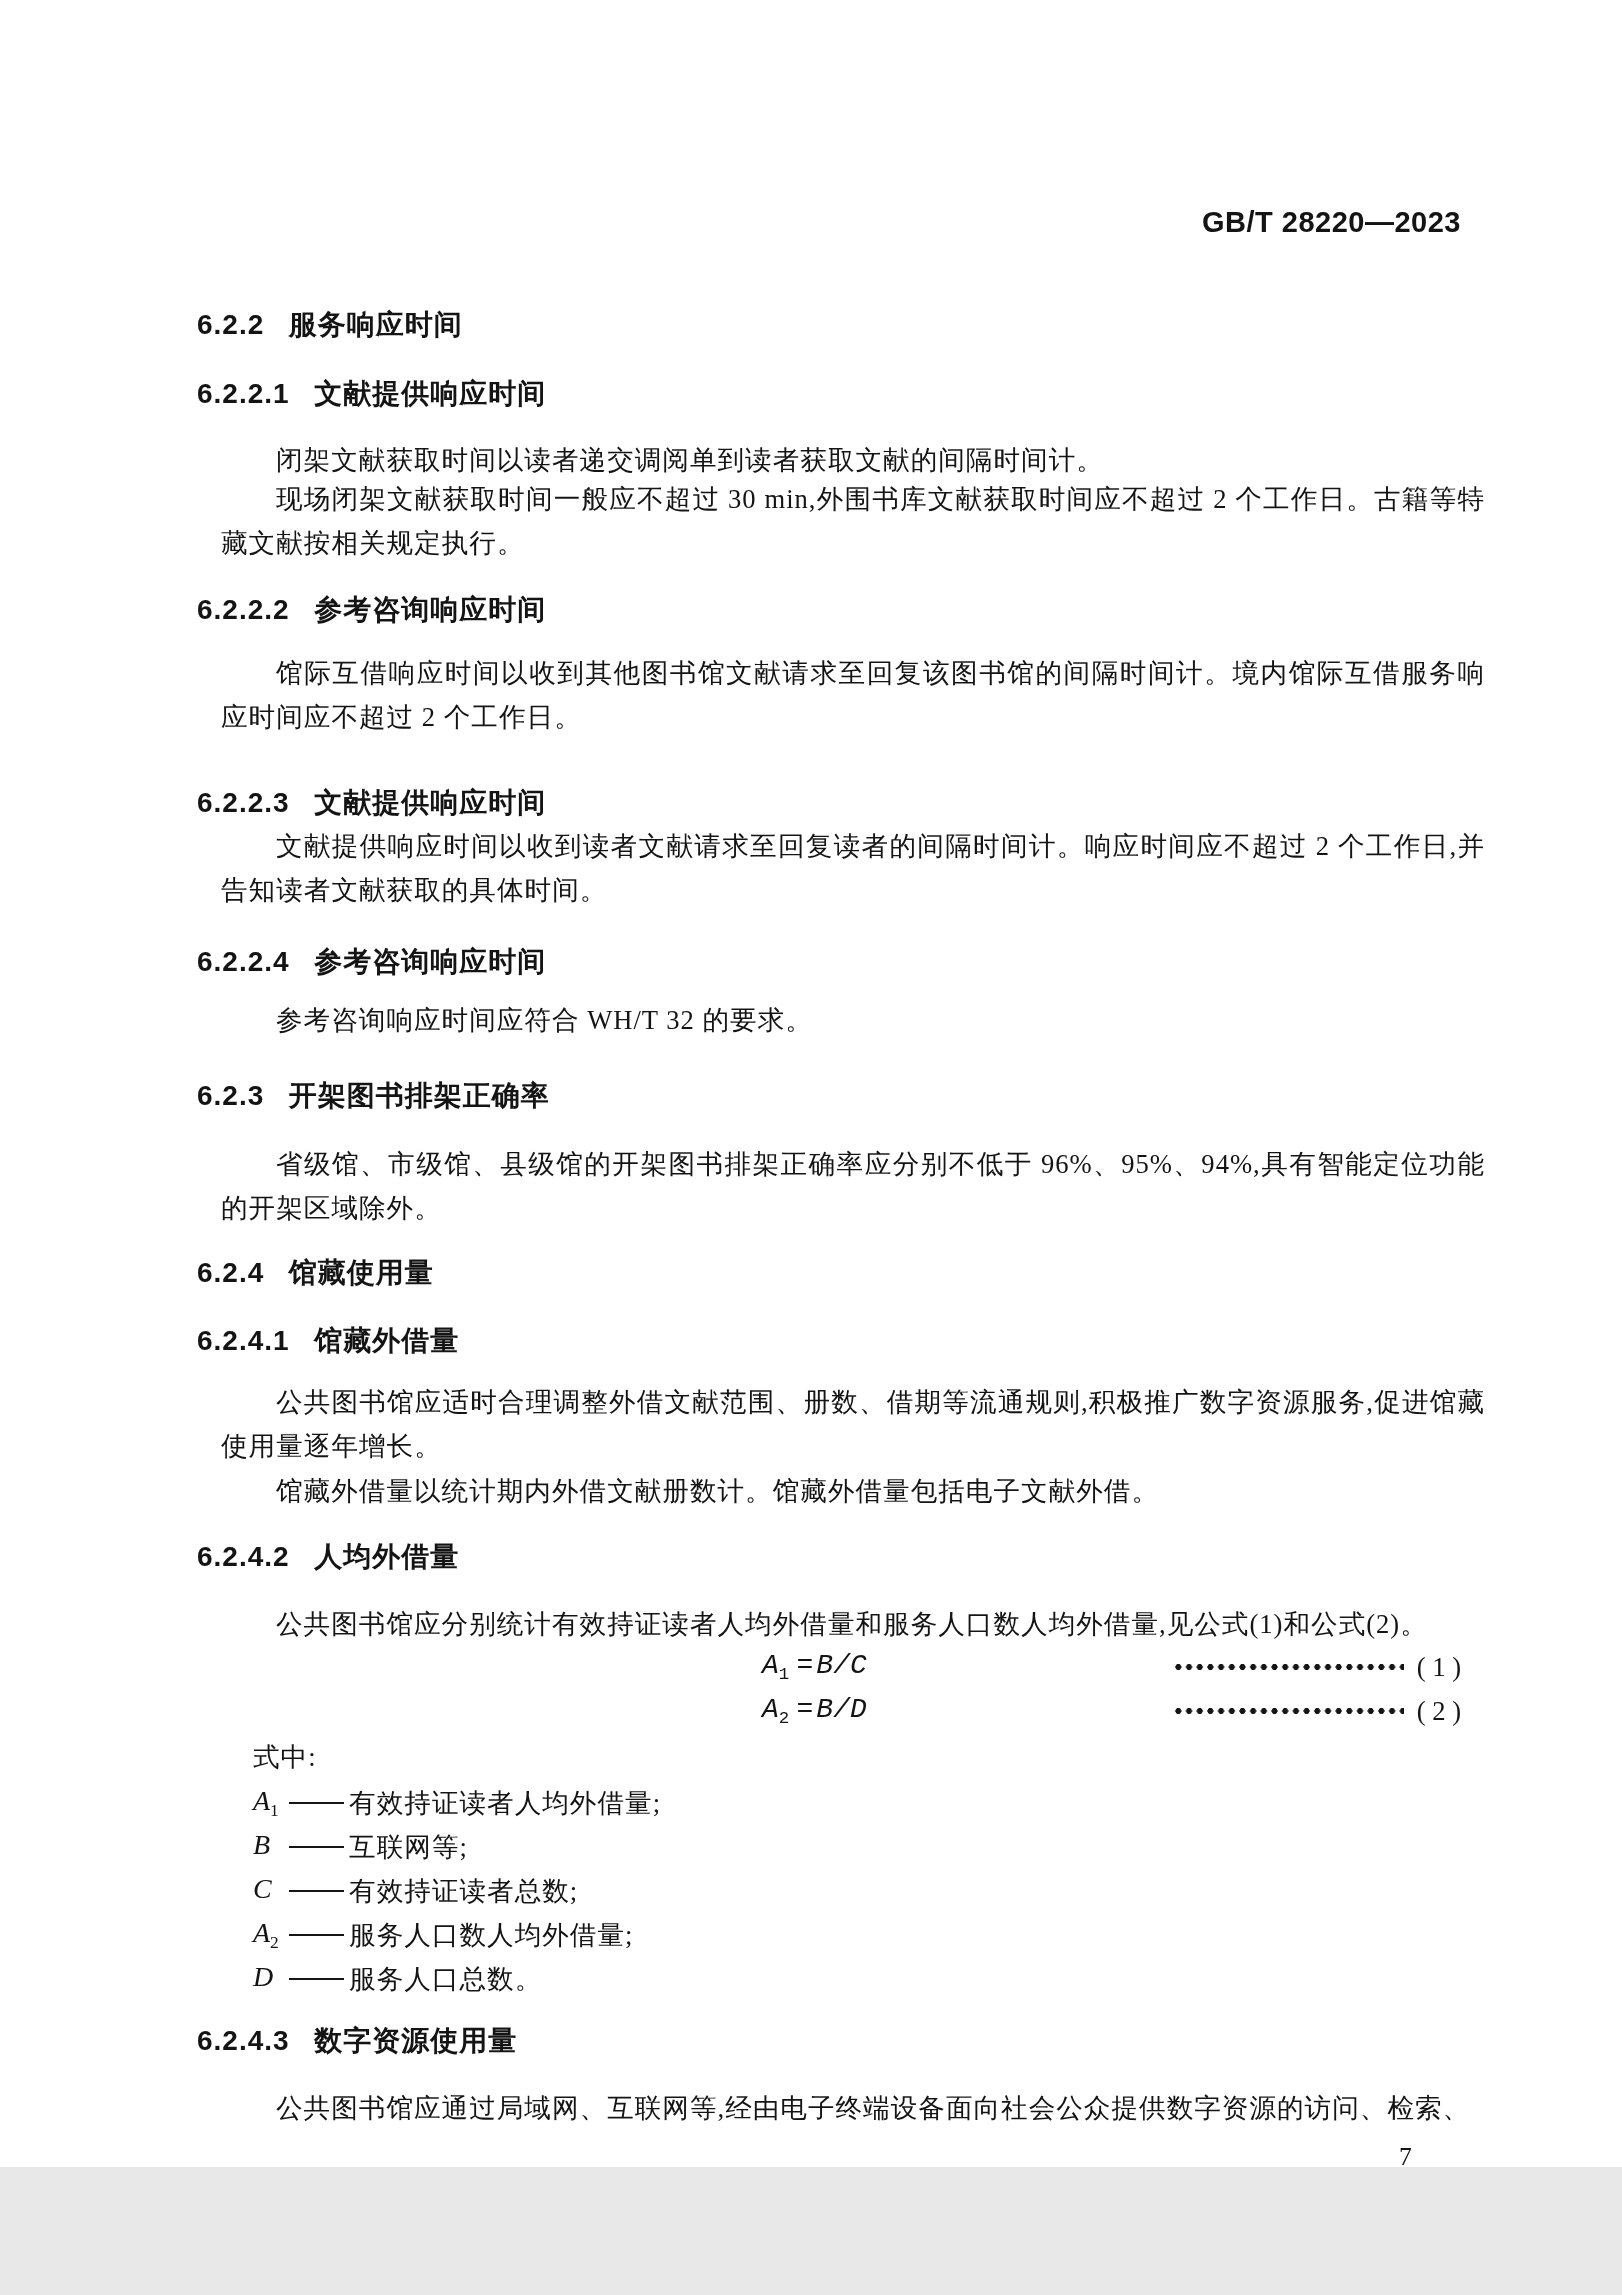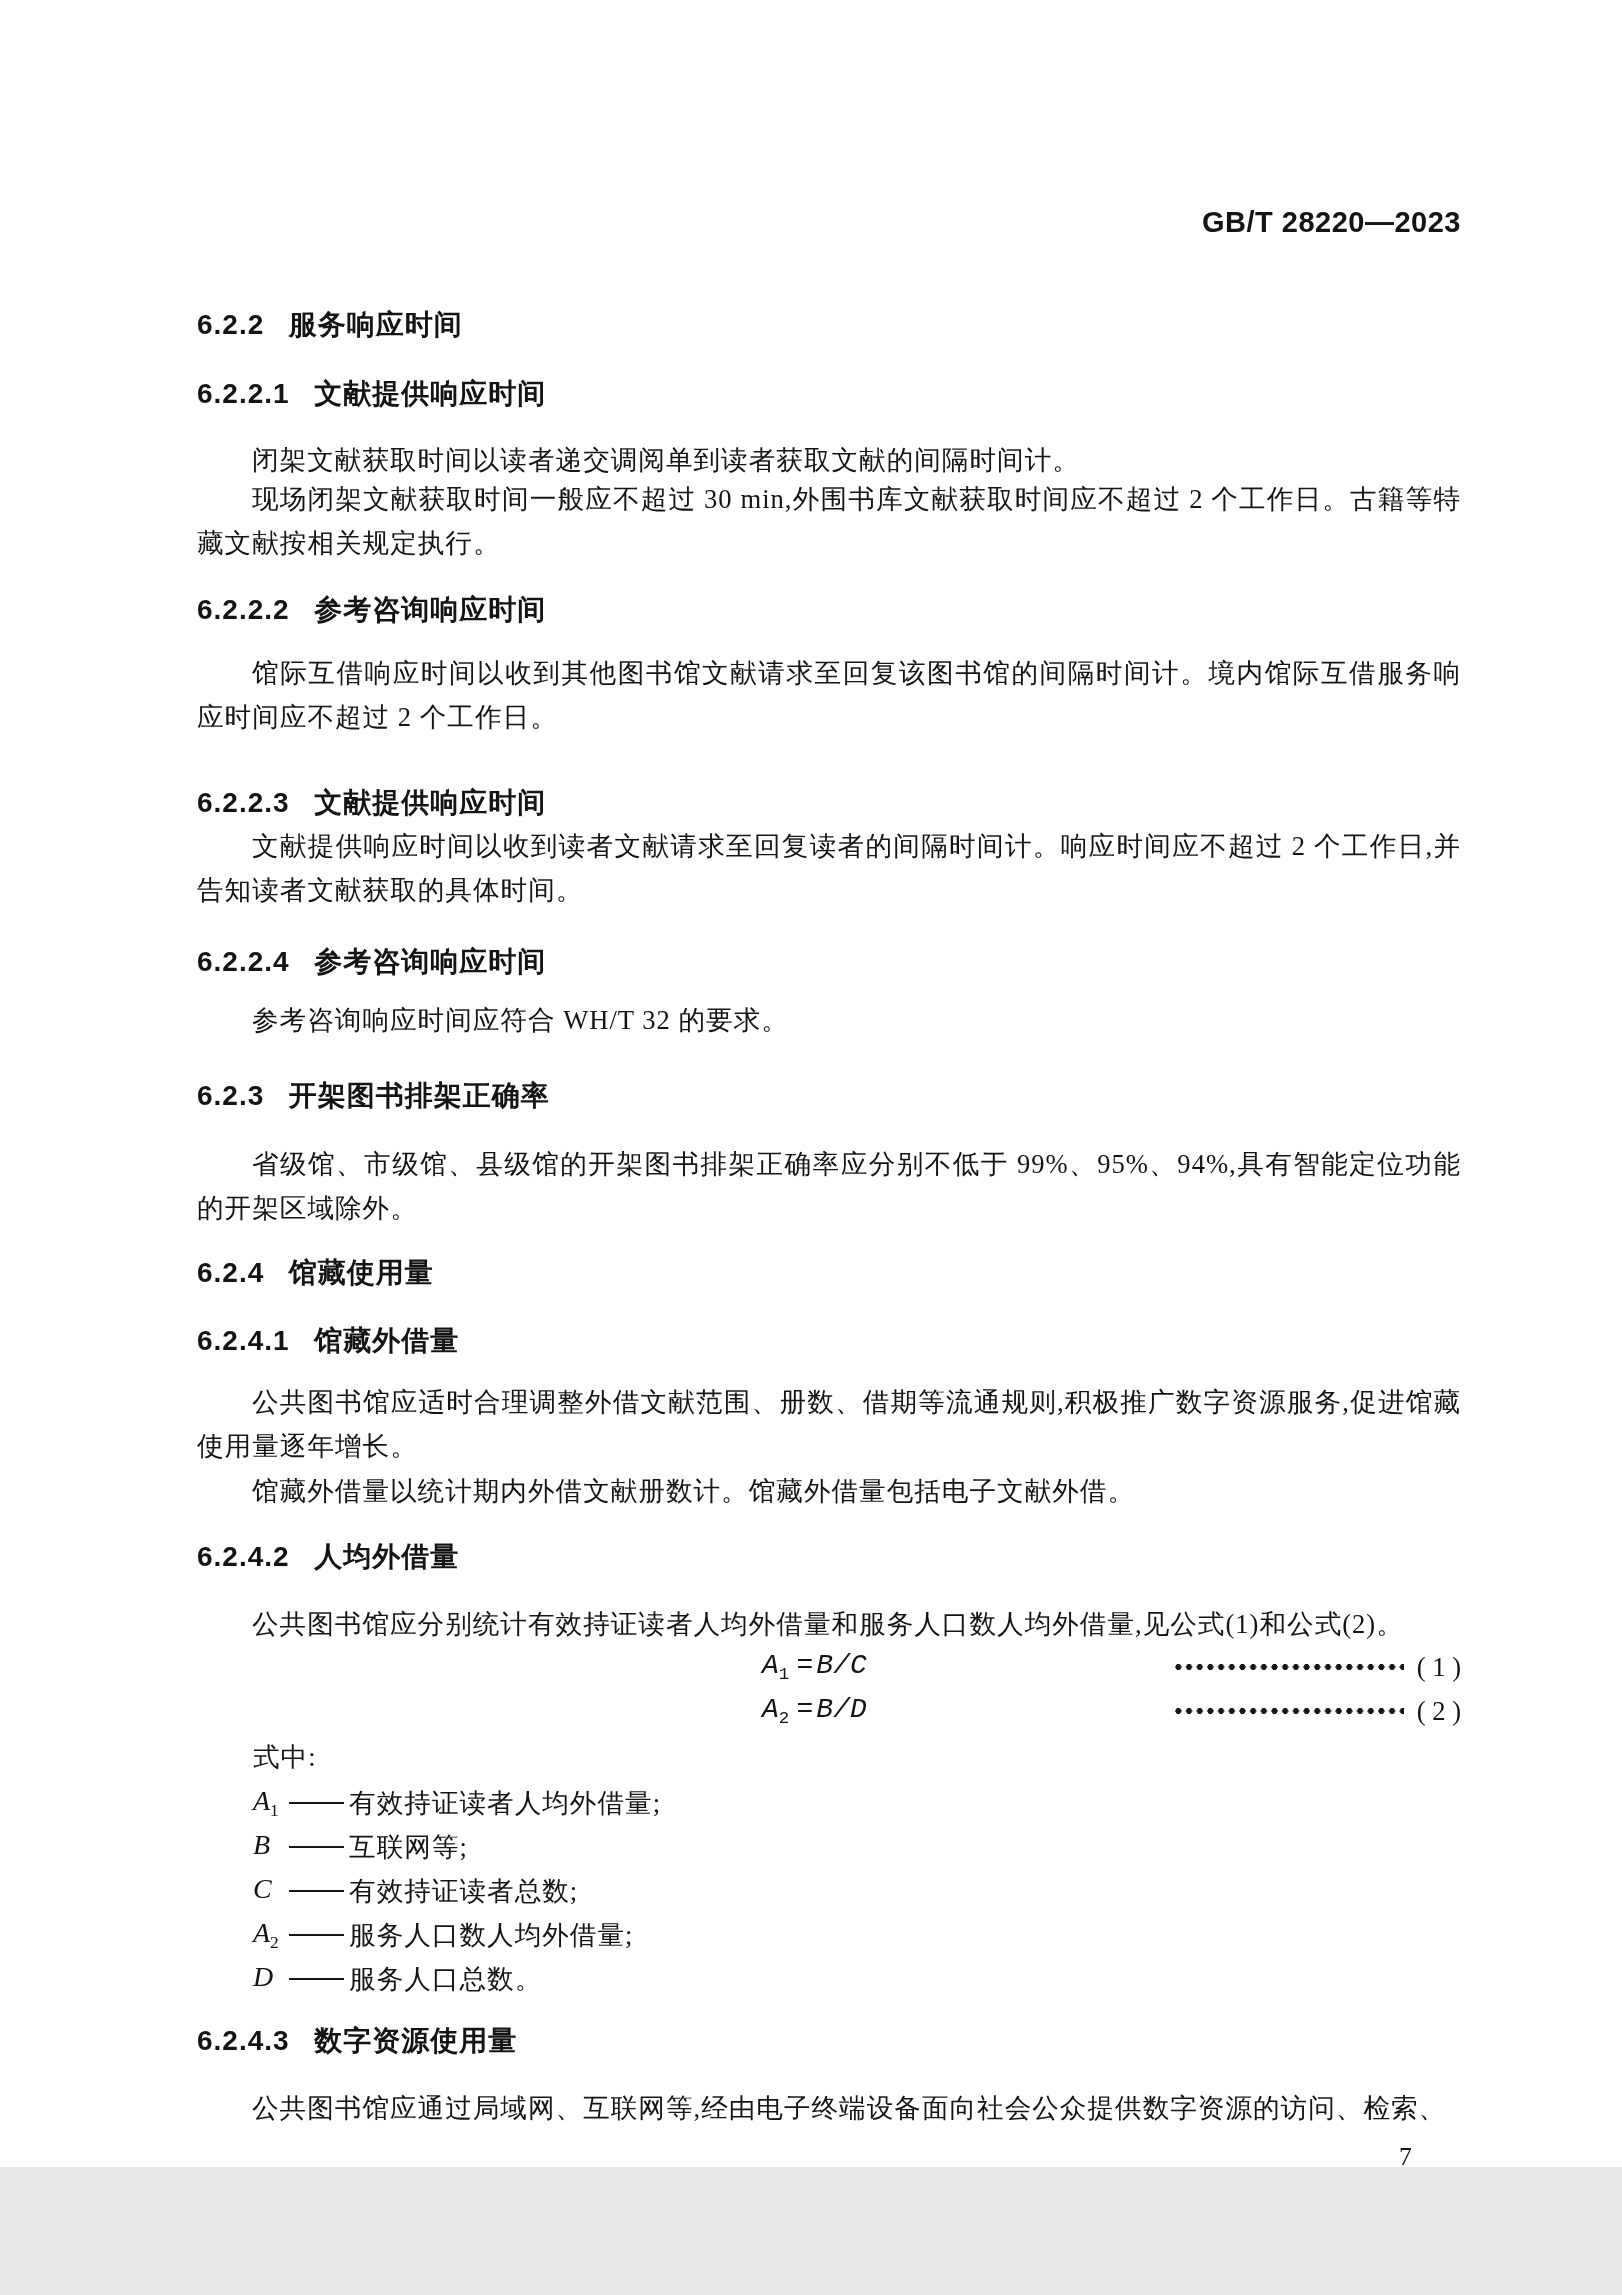--- a/index.html
+++ b/index.html
@@ -35,20 +35,21 @@
     white-space: nowrap;
   }
   .heading .h-title { margin-left: 24.5px; }
 
   
   .para {
     font-size: 26.6px;
     line-height: 44px;
     letter-spacing: 1px;
     text-align: justify;
+    margin-left: 24px;
   }
   .para.indent { text-indent: 55px; }
 
   
   .eqrow {
     display: flex;
     align-items: center;
     height: 44px;
     font-size: 28px;
   }
@@ -152,21 +153,21 @@
   <div class="content heading" style="top:946px">
     <span>6.2.2.4</span><span class="h-title">参考咨询响应时间</span>
   </div>
 
   <div class="content para indent" style="top:998px">参考咨询响应时间应符合 WH/T 32 的要求。</div>
 
   <div class="content heading" style="top:1080px">
     <span>6.2.3</span><span class="h-title">开架图书排架正确率</span>
   </div>
 
-  <div class="content para indent" style="top:1142px">省级馆、市级馆、县级馆的开架图书排架正确率应分别不低于 99%、95%、94%,具有智能定位功能的开架区域除外。</div>
+  <div class="content para indent" style="top:1142px">省级馆、市级馆、县级馆的开架图书排架正确率应分别不低于 96%、95%、94%,具有智能定位功能的开架区域除外。</div>
 
   <div class="content heading" style="top:1257px">
     <span>6.2.4</span><span class="h-title">馆藏使用量</span>
   </div>
 
   <div class="content heading" style="top:1325px">
     <span>6.2.4.1</span><span class="h-title">馆藏外借量</span>
   </div>
 
   <div class="content para indent" style="top:1380px">公共图书馆应适时合理调整外借文献范围、册数、借期等流通规则,积极推广数字资源服务,促进馆藏使用量逐年增长。</div>

